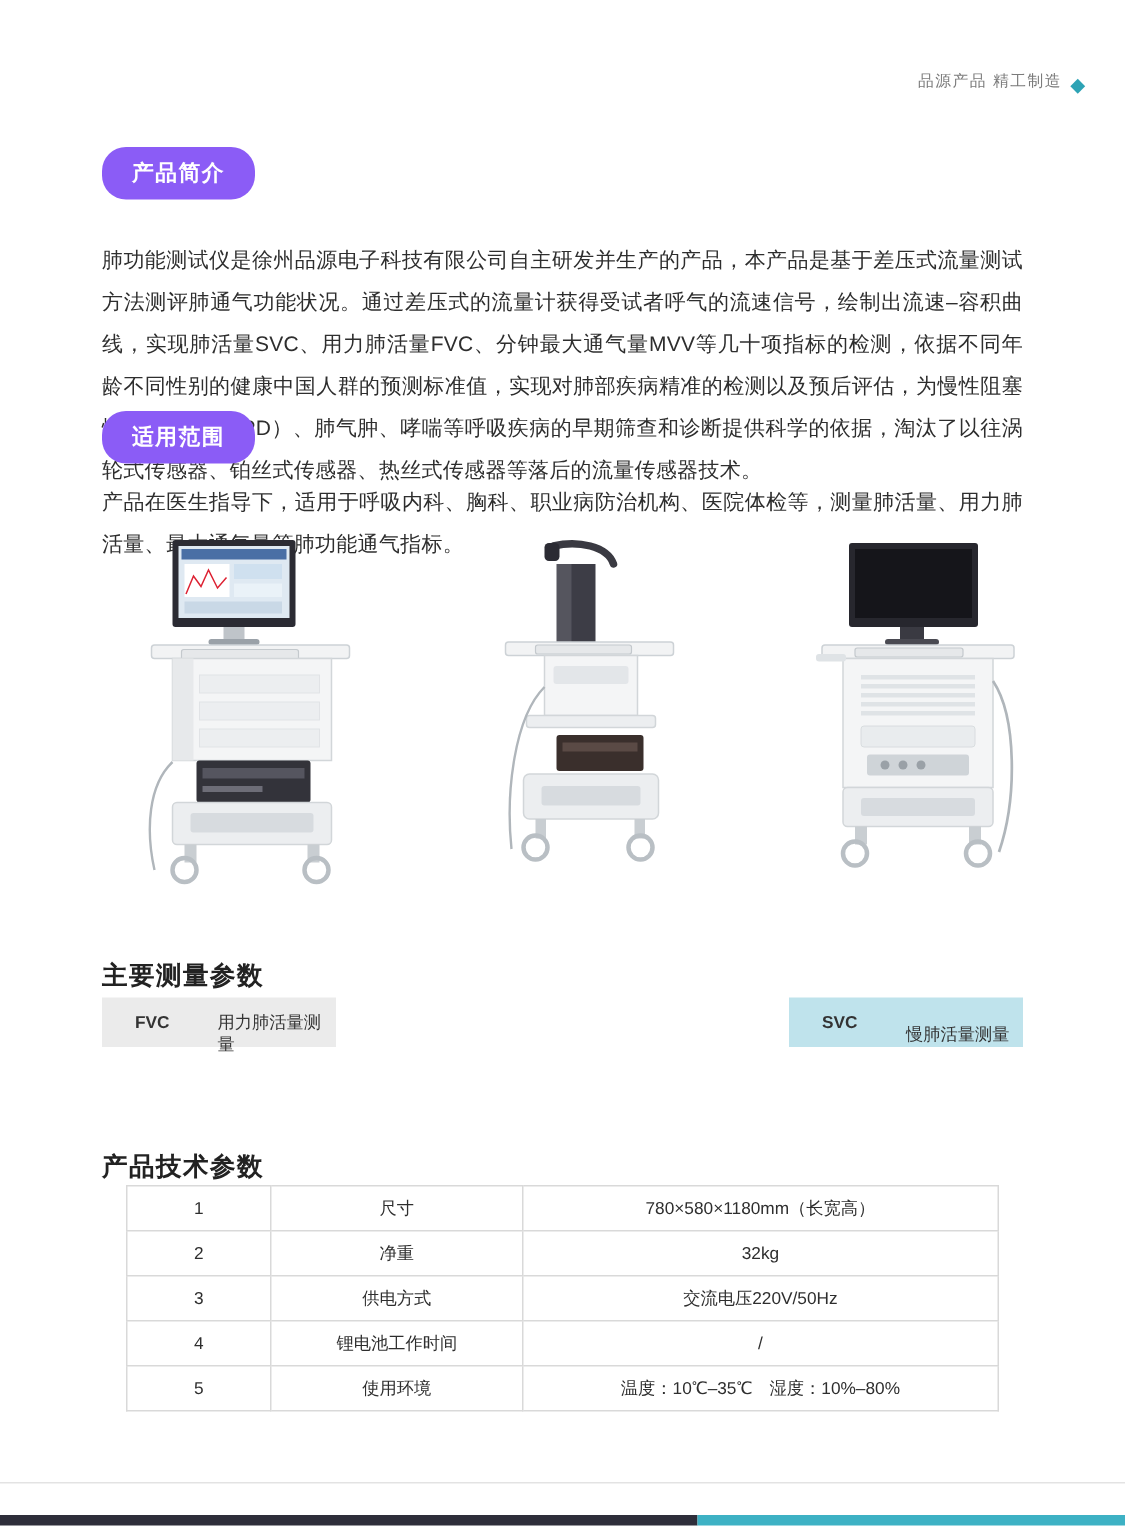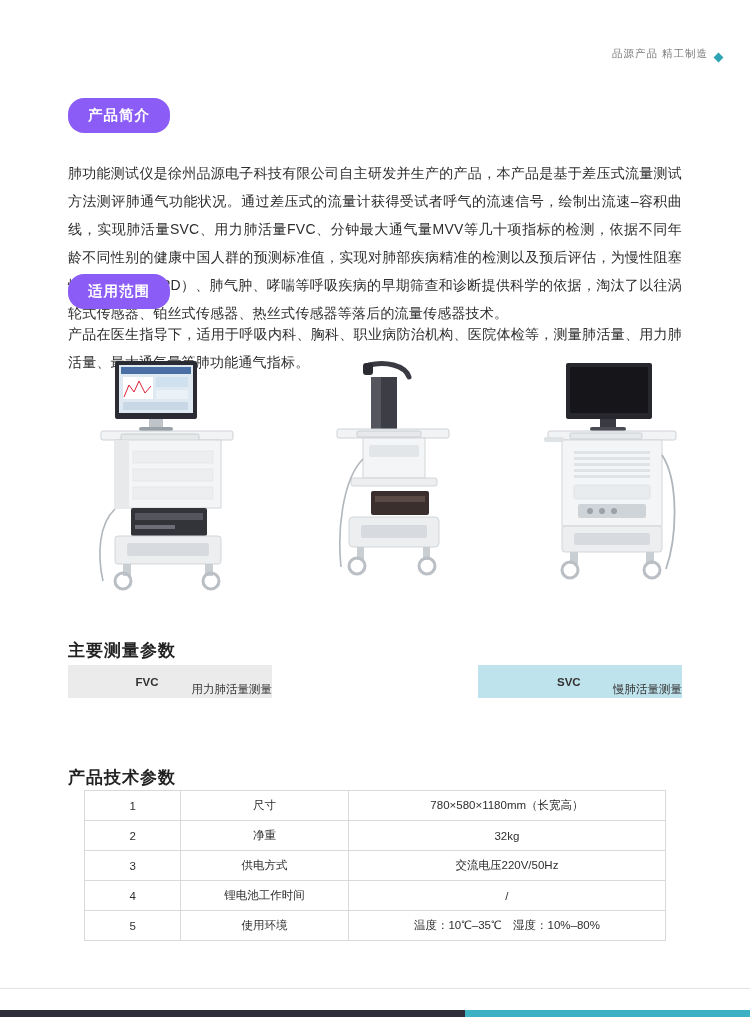--- a/index.html
+++ b/index.html
@@ -102,30 +102,29 @@
   
   .param-row {
     position: absolute;
     left: 68px;
     top: 665px;
     width: 614px;
     display: flex;
     justify-content: space-between;
   }
   .param-box {
-    width: 204px;
+    width: 156px;
     height: 33px;
     background: #ebebeb;
     display: flex;
     align-items: center;
     font-size: 11.5px;
     color: #333;
     box-sizing: border-box;
     padding-left: 22px;
-    justify-content: flex-end;
   }
   .param-box.active {
     background: #bfe3ec;
   }
   .param-code {
     font-weight: bold;
     width: 56px;
     display: inline-block;
   }
   .param-label {

